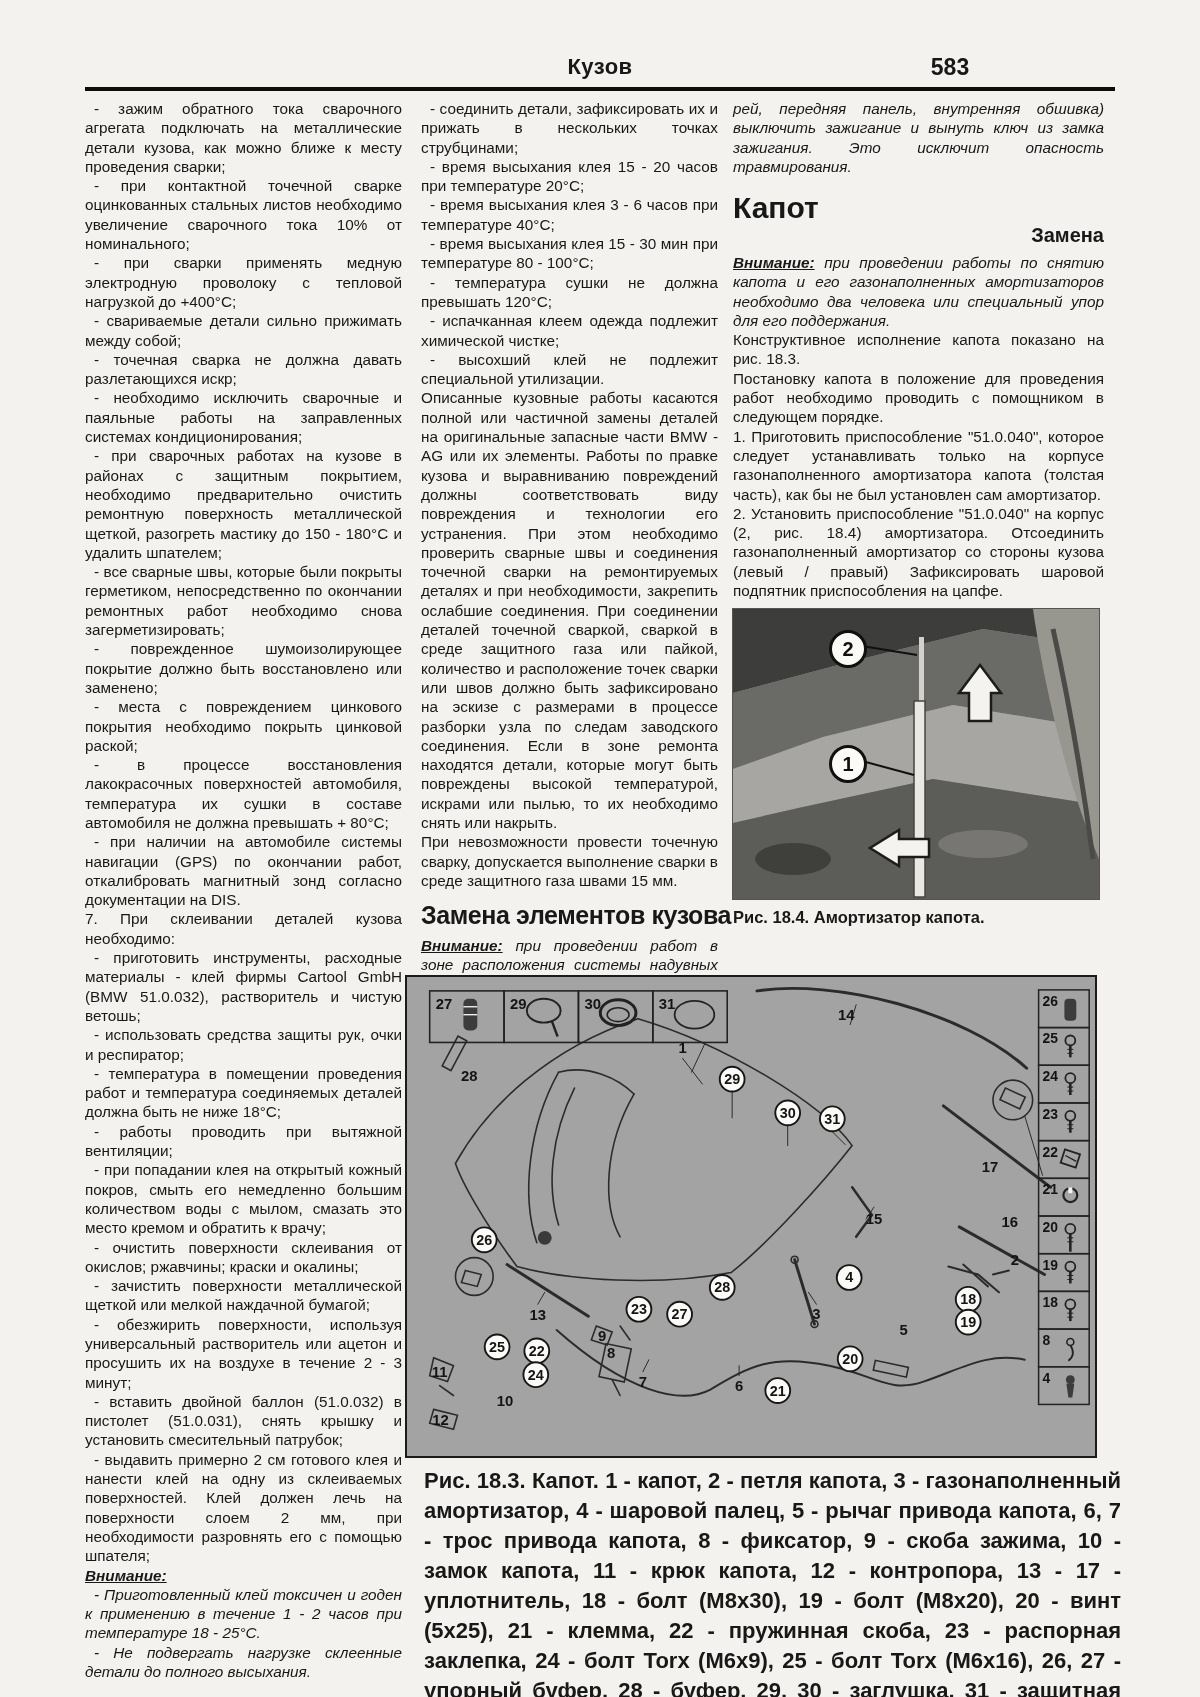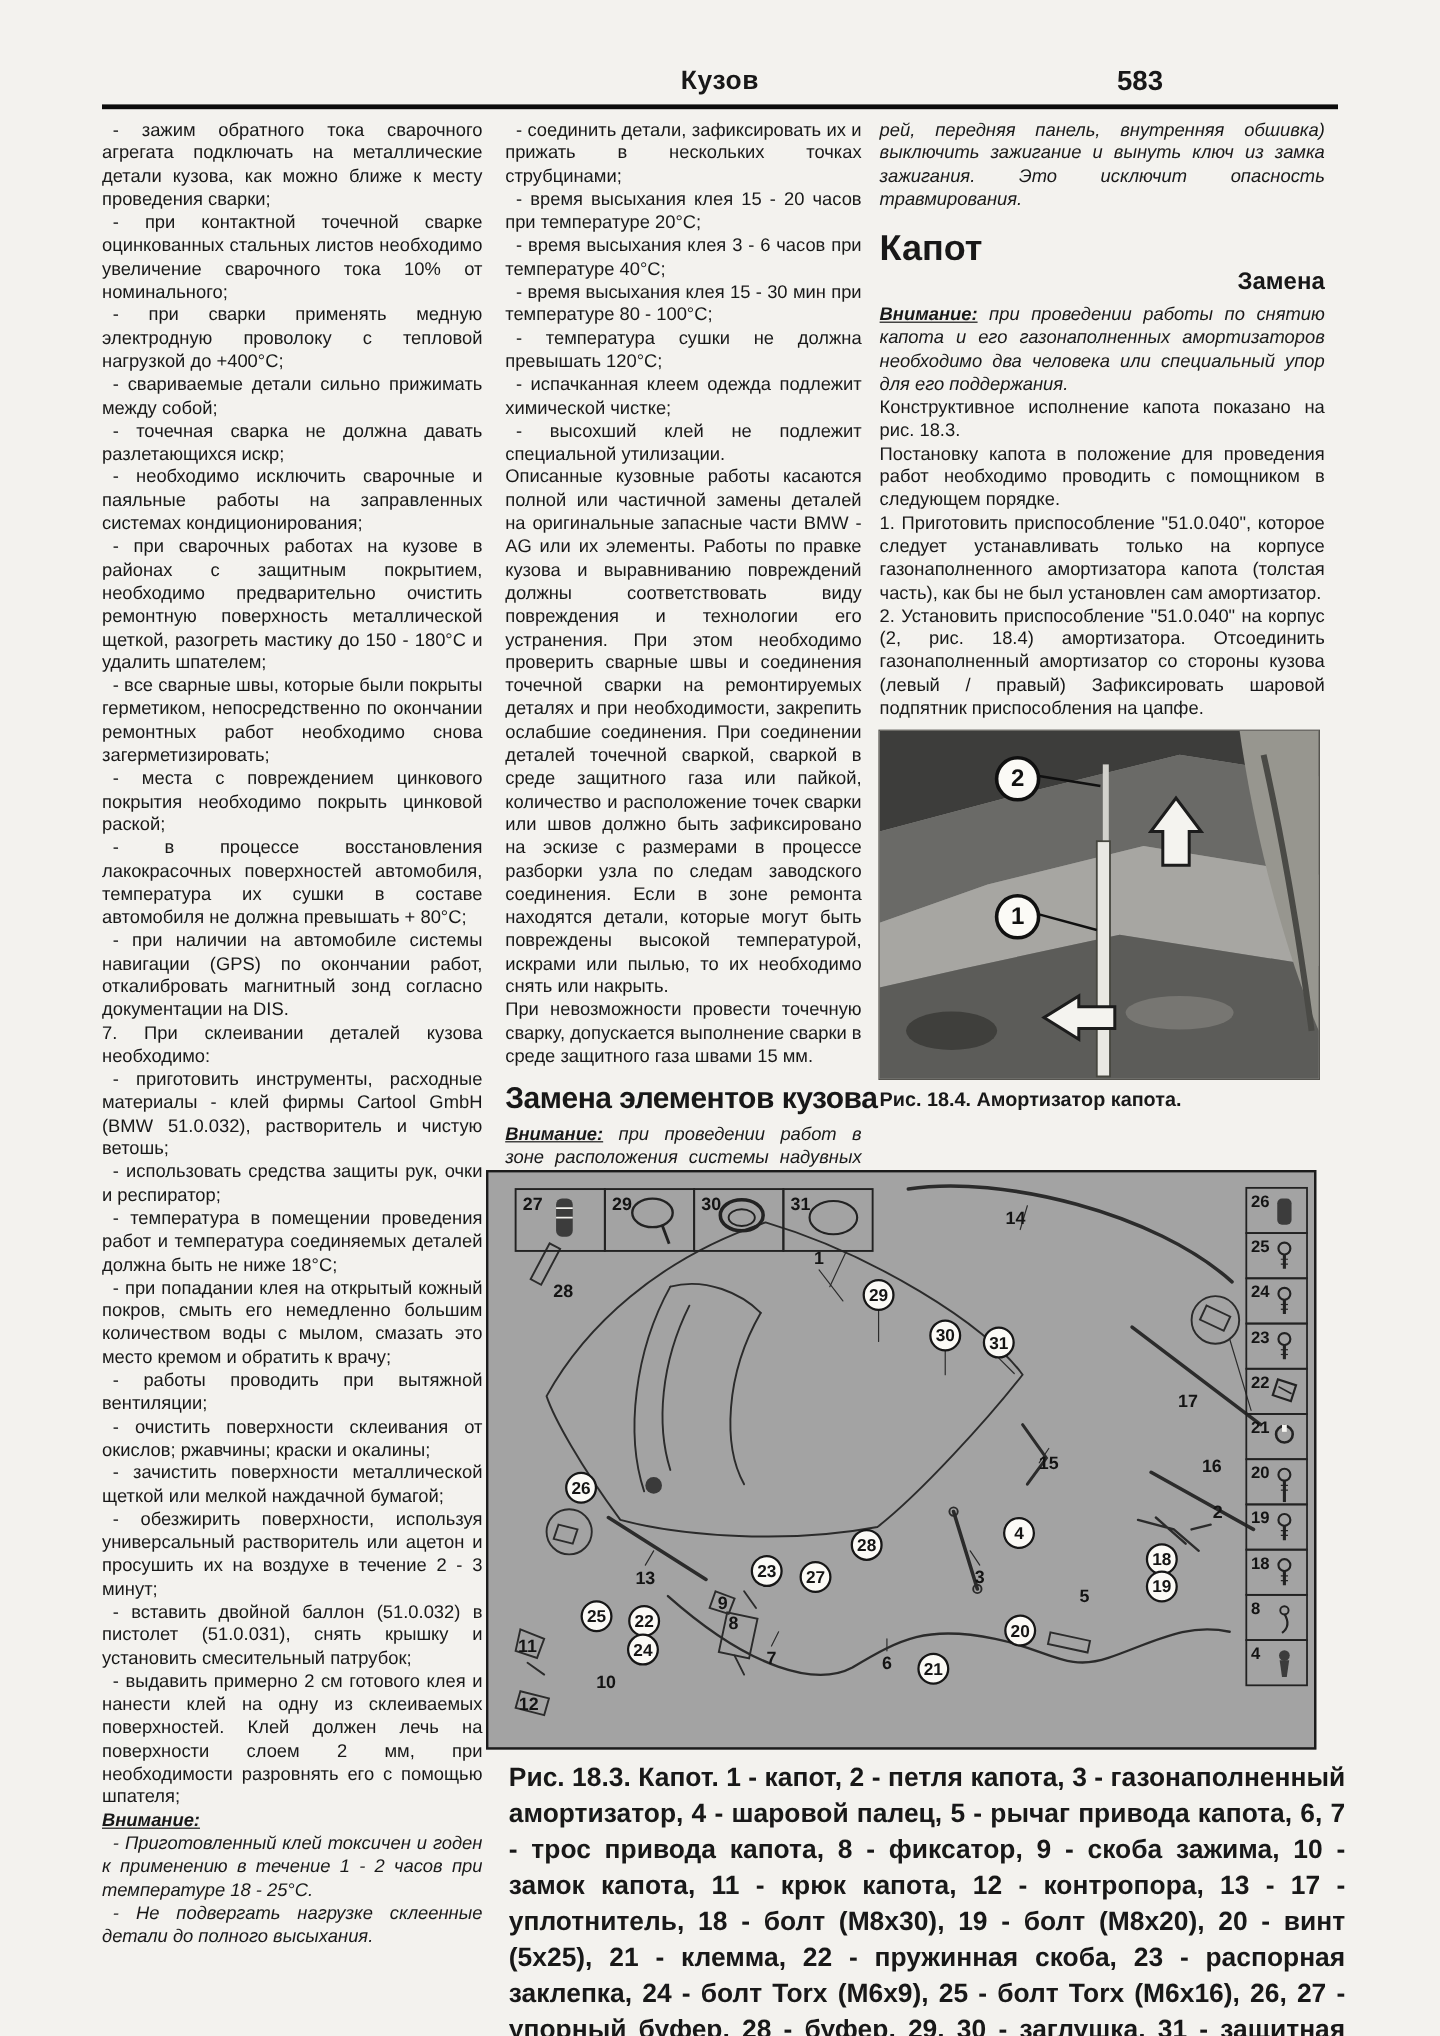--- a/index.html
+++ b/index.html
@@ -53,29 +53,30 @@
 
 <div class="col col-left">
     <p class="para bullet">- зажим обратного тока сварочного агрегата подключать на металлические детали кузова, как можно ближе к месту проведения сварки;</p>
     <p class="para bullet">- при контактной точечной сварке оцинкованных стальных листов необходимо увеличение сварочного тока 10% от номинального;</p>
     <p class="para bullet">- при сварки применять медную электродную проволоку с тепловой нагрузкой до +400°C;</p>
     <p class="para bullet">- свариваемые детали сильно прижимать между собой;</p>
     <p class="para bullet">- точечная сварка не должна давать разлетающихся искр;</p>
     <p class="para bullet">- необходимо исключить сварочные и паяльные работы на заправленных системах кондиционирования;</p>
     <p class="para bullet">- при сварочных работах на кузове в районах с защитным покрытием, необходимо предварительно очистить ремонтную поверхность металлической щеткой, разогреть мастику до 150 - 180°C и удалить шпателем;</p>
     <p class="para bullet">- все сварные швы, которые были покрыты герметиком, непосредственно по окончании ремонтных работ необходимо снова загерметизировать;</p>
+    <p class="para bullet">- поврежденное шумоизолирующее покрытие должно быть восстановлено или заменено;</p>
     <p class="para bullet">- места с повреждением цинкового покрытия необходимо покрыть цинковой раской;</p>
     <p class="para bullet">- в процессе восстановления лакокрасочных поверхностей автомобиля, температура их сушки в составе автомобиля не должна превышать + 80°C;</p>
     <p class="para bullet">- при наличии на автомобиле системы навигации (GPS) по окончании работ, откалибровать магнитный зонд согласно документации на DIS.</p>
     <p class="para plain">7. При склеивании деталей кузова необходимо:</p>
     <p class="para bullet">- приготовить инструменты, расходные материалы - клей фирмы Cartool GmbH (BMW 51.0.032), растворитель и чистую ветошь;</p>
     <p class="para bullet">- использовать средства защиты рук, очки и респиратор;</p>
     <p class="para bullet">- температура в помещении проведения работ и температура соединяемых деталей должна быть не ниже 18°C;</p>
+    <p class="para bullet">- работы проводить при вытяжной вентиляции;</p>
     <p class="para bullet">- при попадании клея на открытый кожный покров, смыть его немедленно большим количеством воды с мылом, смазать это место кремом и обратить к врачу;</p>
-    <p class="para bullet">- работы проводить при вытяжной вентиляции;</p>
     <p class="para bullet">- очистить поверхности склеивания от окислов; ржавчины; краски и окалины;</p>
     <p class="para bullet">- зачистить поверхности металлической щеткой или мелкой наждачной бумагой;</p>
     <p class="para bullet">- обезжирить поверхности, используя универсальный растворитель или ацетон и просушить их на воздухе в течение 2 - 3 минут;</p>
     <p class="para bullet">- вставить двойной баллон (51.0.032) в пистолет (51.0.031), снять крышку и установить смесительный патрубок;</p>
     <p class="para bullet">- выдавить примерно 2 см готового клея и нанести клей на одну из склеиваемых поверхностей. Клей должен лечь на поверхности слоем 2 мм, при необходимости разровнять его с помощью шпателя;</p>
     <p class="para attn"><span class="attn-label">Внимание:</span></p>
     <p class="para ibullet">- Приготовленный клей токсичен и годен к применению в течение 1 - 2 часов при температуре 18 - 25°C.</p>
     <p class="para ibullet">- Не подвергать нагрузке склеенные детали до полного высыхания.</p>
   </div>
 

